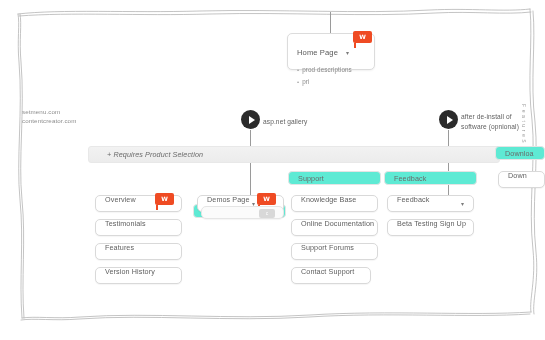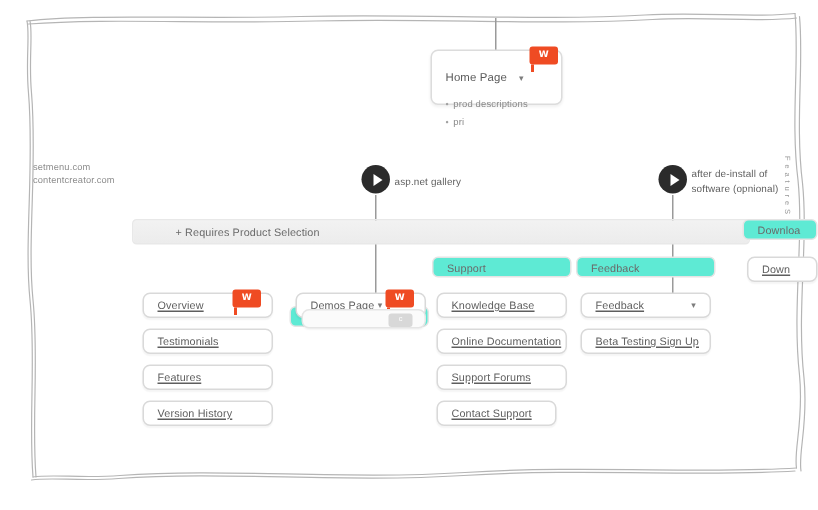--- a/index.html
+++ b/index.html
@@ -21,25 +21,24 @@
     position:absolute;
     box-sizing:border-box;
     background:#ffffff;
     border:1px solid #d9d9d9;
     border-radius:5px;
     font-size:7.2px;
     line-height:1;
     color:#5e5e5e;
     letter-spacing:.1px;
     display:flex;
-    align-items:center;
+    align-items:flex-start;
     padding-left:9px;
     box-shadow:0 1px 1px rgba(0,0,0,.045);
     white-space:nowrap;
-    text-decoration:underline;
   }
   .node .lbl{display:inline-block;}
   .caret{
     position:absolute;right:9px;top:50%;transform:translateY(-50%);
     font-size:6px;color:#7d7d7d;line-height:1;
   }
 
   
   .chip{
     position:absolute;
@@ -58,22 +57,23 @@
   
   .band{
     position:absolute;
     background:linear-gradient(#f2f2f2,#ececec);
     border:1px solid #e8e8e8;
     border-radius:3px;
     box-sizing:border-box;
     font-size:7.2px;
     color:#6a6a6a;
     display:flex;align-items:center;
-    padding-left:28px;
+    padding-left:18px;
     letter-spacing:.1px;
+    font-style:italic;
   }
 
   
   .card{
     position:absolute;
     box-sizing:border-box;
     background:#fff;
     border:1px solid #dcdcdc;
     border-radius:5px;
     box-shadow:0 1px 2px rgba(0,0,0,.06);

